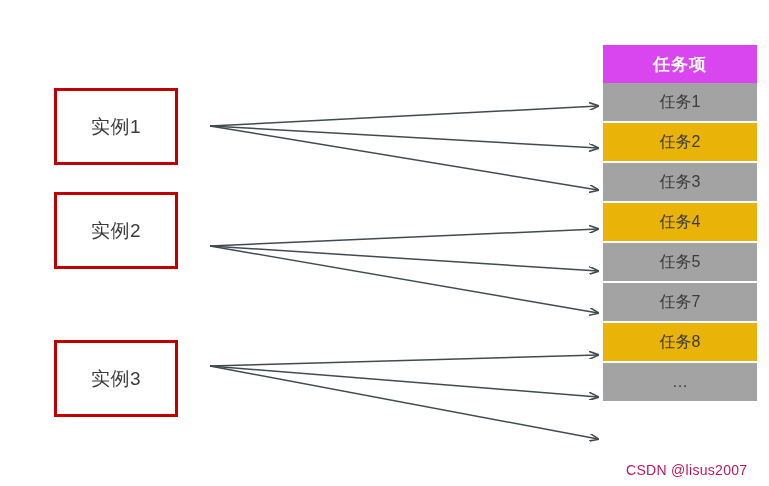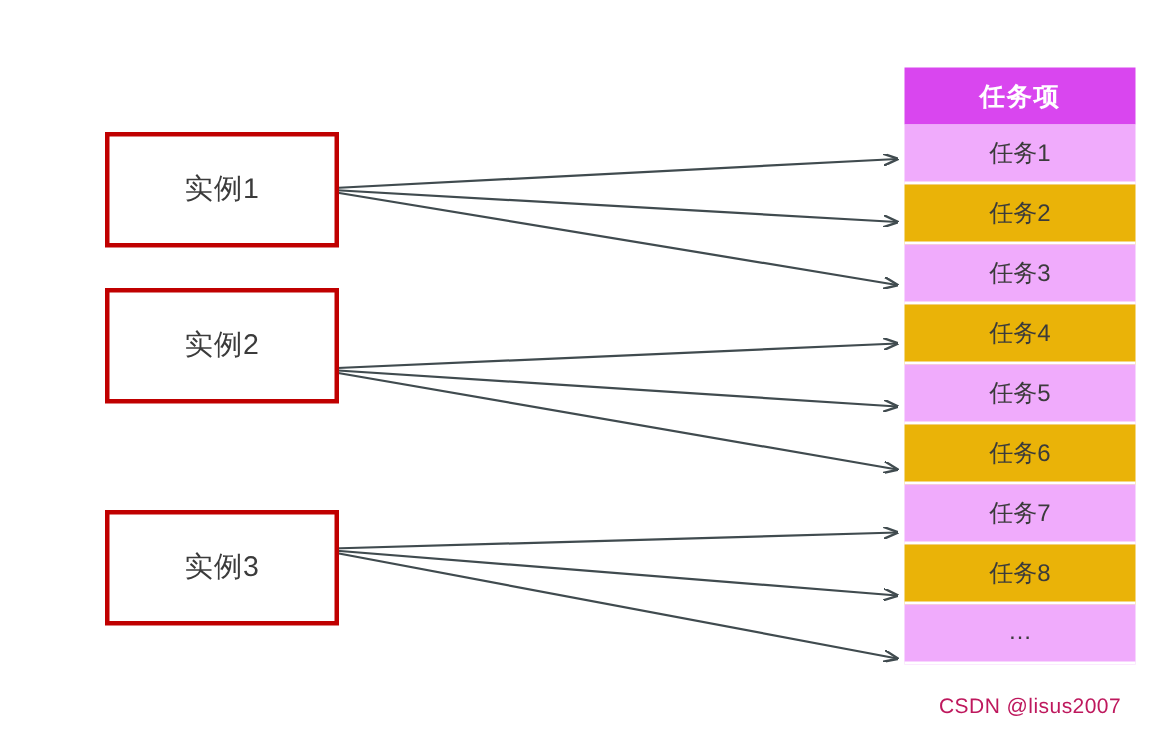--- a/index.html
+++ b/index.html
@@ -15,29 +15,28 @@
     width: 769px;
     height: 486px;
     background: #ffffff;
     overflow: hidden;
   }
 
   
   .instance-box {
     position: absolute;
     left: 54px;
-    width: 156px;
+    width: 124px;
     height: 77px;
     box-sizing: border-box;
     border: 3px solid #c00000;
     background: #ffffff;
     display: flex;
     align-items: center;
     justify-content: center;
-    margin-left: 16px;
   }
   .instance-label {
     font-size: 19px;
     color: #3b3b3b;
     letter-spacing: 0.5px;
     line-height: 1;
   }
   #inst-0 { top: 88px; }
   #inst-1 { top: 192px; }
   #inst-2 { top: 340px; }
@@ -63,21 +62,21 @@
   .table-row {
     height: 40px;
     display: flex;
     align-items: center;
     justify-content: center;
     font-size: 16px;
     color: #3b3b3b;
     border-bottom: 2px solid #ffffff;
     box-sizing: border-box;
   }
-  .row-odd  { background: #f0abfc; }
+  .row-odd  { background: #a3a3a3; }
   .row-even { background: #eab308; }
 
   
   #arrows {
     position: absolute;
     left: 0;
     top: 0;
     width: 769px;
     height: 486px;
     pointer-events: none;
@@ -132,21 +131,20 @@
   </div>
 
   <div id="task-table">
     <div class="table-header">任务项</div>
 
     <div class="table-row row-odd">任务1</div>
     <div class="table-row row-even">任务2</div>
     <div class="table-row row-odd">任务3</div>
     <div class="table-row row-even">任务4</div>
     <div class="table-row row-odd">任务5</div>
-    <div class="table-row row-even">任务6</div>
     <div class="table-row row-odd">任务7</div>
     <div class="table-row row-even">任务8</div>
     <div class="table-row row-odd">…</div>
   </div>
 
   <div id="watermark">CSDN @lisus2007</div>
 
 </div>
 
 </body></html>

